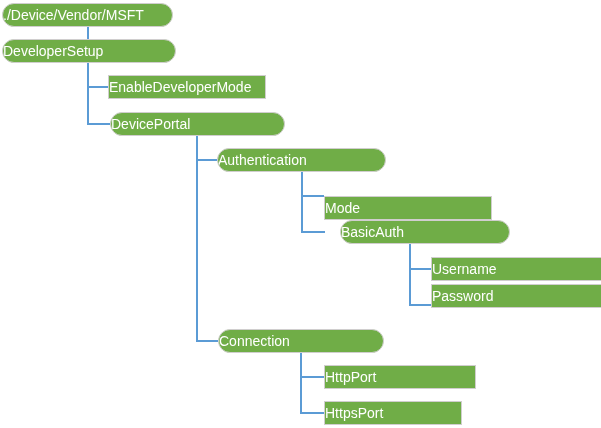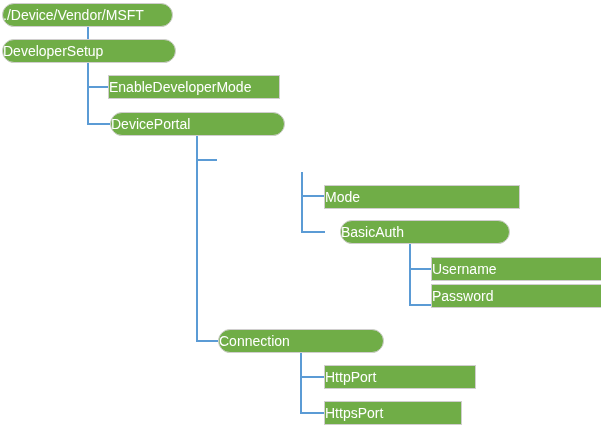--- a/index.html
+++ b/index.html
@@ -57,23 +57,24 @@
   <div class="connector" style="left:409px; top:244px; width:2px;  height:62px"></div>
   <div class="connector" style="left:409px; top:268px; width:22px; height:2px"></div>
   <div class="connector" style="left:409px; top:304px; width:22px; height:2px"></div>
 
   <div class="connector" style="left:300px; top:353px; width:2px;  height:61px"></div>
   <div class="connector" style="left:300px; top:376px; width:24px; height:2px"></div>
   <div class="connector" style="left:300px; top:412px; width:24px; height:2px"></div>
 
   <div class="node pill" style="left:2px;   top:3px;   width:171px">./Device/Vendor/MSFT</div>
   <div class="node pill" style="left:2px;   top:39px;  width:174px">DeveloperSetup</div>
-  <div class="node rect" style="left:108px; top:75px;  width:172px">EnableDeveloperMode</div>
+  <div class="node rect" style="left:108px; top:75px;  width:158px">EnableDeveloperMode</div>
   <div class="node pill" style="left:110px; top:112px; width:175px">DevicePortal</div>
-  <div class="node rect" style="left:324px; top:185px; width:196px">Mode</div>
+  <div class="node pill" style="left:217px; top:148px; width:169px">Authentication</div>
+  <div class="node rect" style="left:324px; top:196px; width:168px">Mode</div>
   <div class="node pill" style="left:340px; top:220px; width:170px">BasicAuth</div>
   <div class="node rect" style="left:431px; top:257px; width:195px">Username</div>
   <div class="node rect" style="left:431px; top:284px; width:185px">Password</div>
   <div class="node pill" style="left:218px; top:329px; width:166px">Connection</div>
   <div class="node rect" style="left:324px; top:365px; width:152px">HttpPort</div>
   <div class="node rect" style="left:324px; top:401px; width:138px">HttpsPort</div>
 
 </div>
 
 </body></html>

